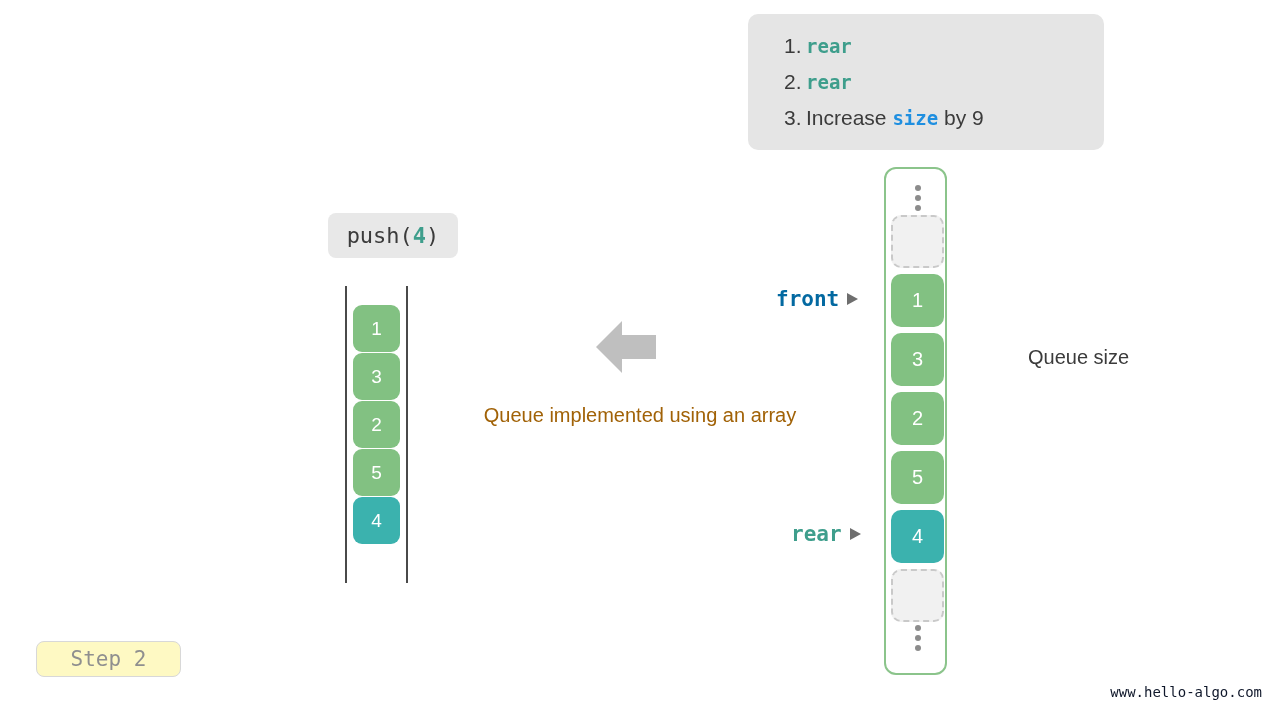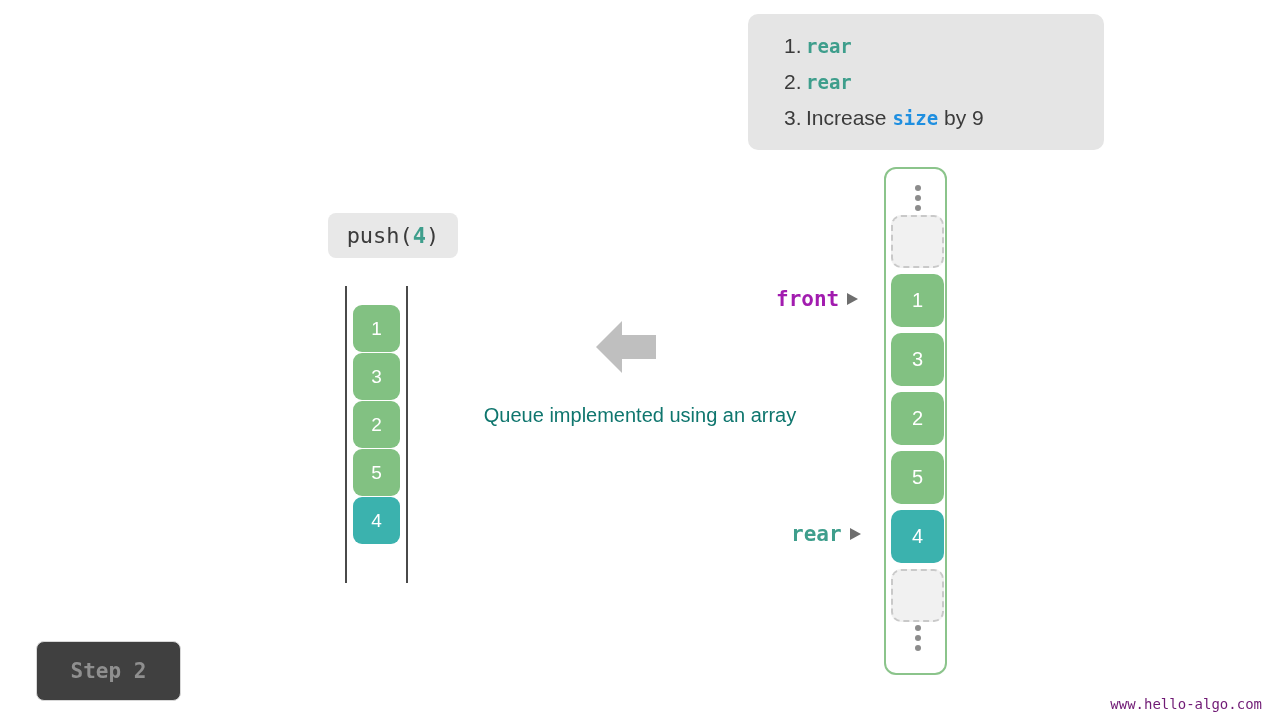--- a/index.html
+++ b/index.html
@@ -119,21 +119,21 @@
     width: 60px;
     height: 52px;
   }
   .caption {
     position: absolute;
     left: 454px;
     top: 404px;
     width: 372px;
     text-align: center;
     font-size: 20px;
-    color: #0f766e;
+    color: #a16207;
   }
 
   
   .array-box {
     position: absolute;
     left: 884px;
     top: 167px;
     width: 63px;
     height: 508px;
     border: 2px solid #8bc48b;
@@ -188,21 +188,21 @@
     font-weight: bold;
     font-size: 21px;
   }
   .ptr .tri {
     width: 0;
     height: 0;
     border-top: 6px solid transparent;
     border-bottom: 6px solid transparent;
     border-left: 11px solid #6e6e6e;
   }
-  .ptr-front { left: 776px; top: 287px; color: #a21caf; }
+  .ptr-front { left: 776px; top: 287px; color: #0369a1; }
   .ptr-rear  { left: 791px; top: 522px; color: #3e9e8c; }
 
   
   .size-block {
     position: absolute;
     left: 1028px;
     top: 342px;
     width: 200px;
   }
   .size-title {
@@ -218,42 +218,42 @@
     white-space: pre;
   }
   .size-expr .var { color: #1f8fe0; font-weight: bold; }
 
   
   .step-badge {
     position: absolute;
     left: 36px;
     top: 641px;
     width: 145px;
-    height: 60px;
-    background: #404040;
+    height: 36px;
+    background: #fef9c3;
     border: 1px solid #d8d8d8;
     border-radius: 8px;
     display: flex;
     align-items: center;
     justify-content: center;
     font-family: "DejaVu Sans Mono", monospace;
-    font-weight: bold;
+    font-weight: normal;
     font-size: 21px;
     color: #8f8f8f;
     box-sizing: border-box;
   }
 
   
   .watermark {
     position: absolute;
     right: 18px;
-    bottom: 8px;
+    bottom: 20px;
     font-family: "DejaVu Sans Mono", monospace;
     font-size: 14px;
-    color: #701a75;
+    color: #0f172a;
   }
 </style>
 </head>
 <body>
 
 <div class="instructions">
   <div class="instr-row">
     <span class="instr-num">1.</span>
     <span class="mono-kw kw-rear">rear</span>
     <span class="instr-text"></span>
@@ -320,17 +320,18 @@
 <div class="ptr ptr-front">
   <span>front</span>
   <span class="tri"></span>
 </div>
 <div class="ptr ptr-rear">
   <span>rear</span>
   <span class="tri"></span>
 </div>
 
 <div class="size-block">
+  <div class="size-title">Queue size</div>
 </div>
 
 <div class="step-badge">Step 2</div>
 
 <div class="watermark">www.hello-algo.com</div>
 
 </body></html>

